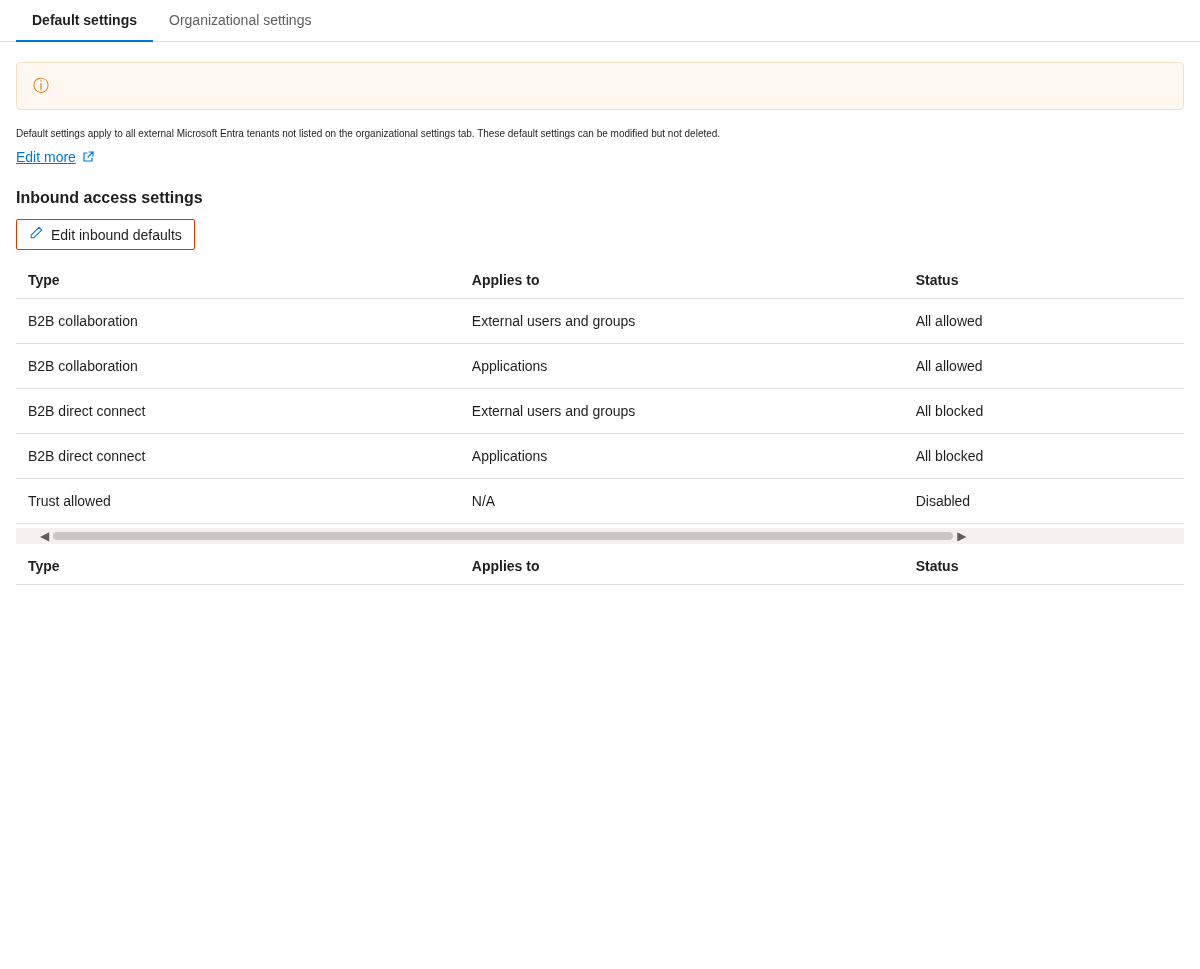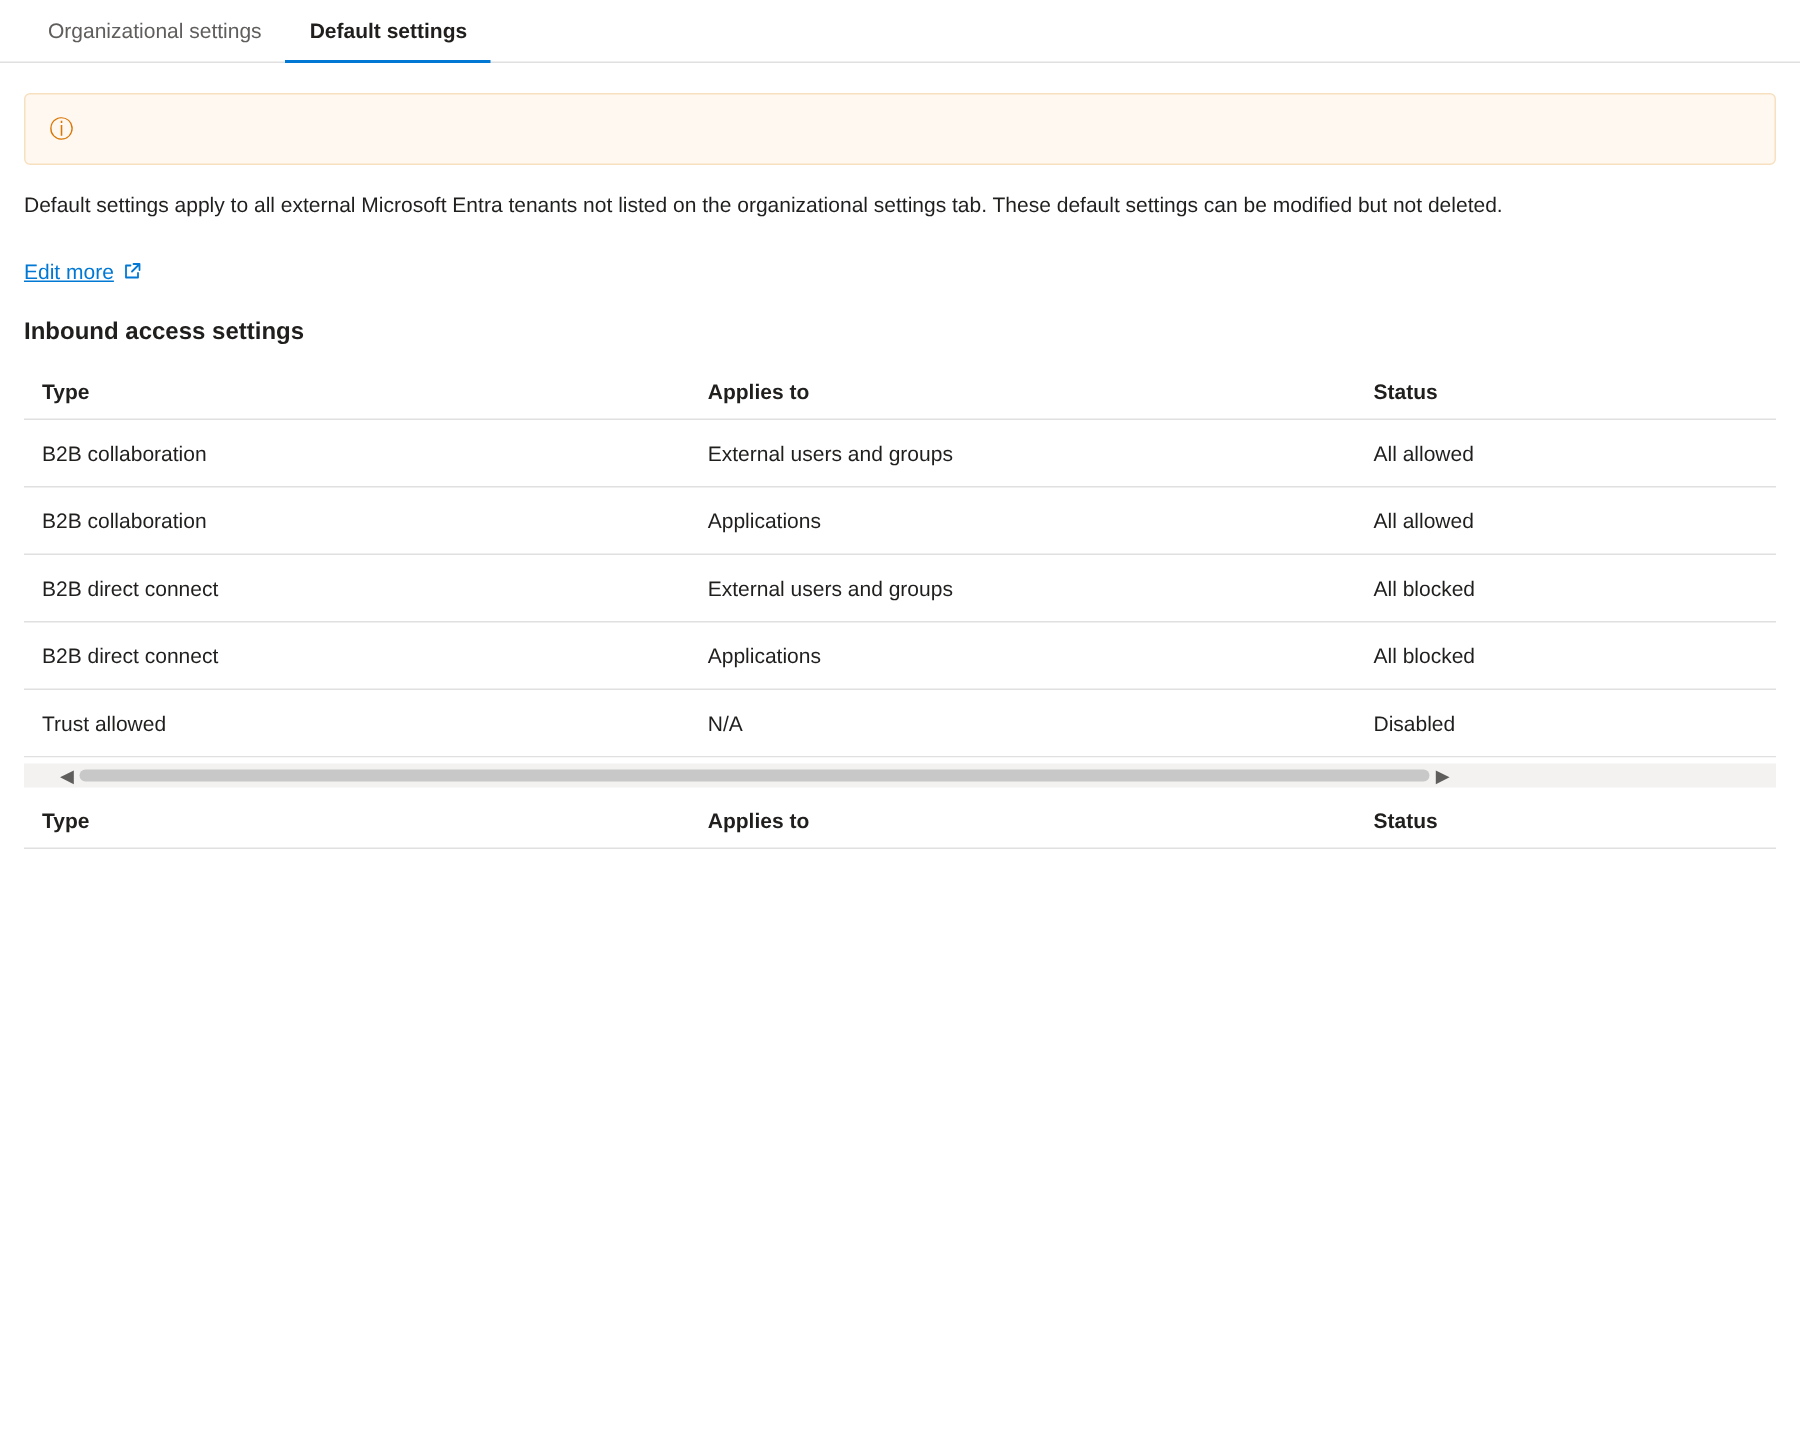--- a/index.html
+++ b/index.html
@@ -69,23 +69,23 @@
     .external-icon {
       display: inline-block;
       width: 12px;
       height: 12px;
       margin-left: 3px;
       vertical-align: middle;
     }
 
     
     .description {
-      font-size: 14px;
-      color: #201f1e;
-      margin-bottom: 26px;
+      font-size: 10px;
+      color: #201f1e;
+      margin-bottom: 8px;
       line-height: 1.5;
     }
     .learn-more {
       color: #0078d4;
       text-decoration: underline;
       cursor: pointer;
       font-size: 14px;
       display: inline-flex;
       align-items: center;
       gap: 3px;
@@ -175,22 +175,22 @@
       font-size: 12px;
       color: #605e5c;
       cursor: pointer;
       padding: 0 4px;
     }
   </style>
 </head>
 <body>
 
 <div class="tabs">
+  <div class="tab active">Default settings</div>
   <div class="tab">Organizational settings</div>
-  <div class="tab active">Default settings</div>
 </div>
 
 <div class="content">
 
   
   <div class="warning-banner">
     <span class="warning-icon">ⓘ</span>
   </div>
 
   
@@ -198,20 +198,28 @@
   <a class="learn-more">
     <span>Edit more</span>
     <svg class="external-icon" viewBox="0 0 12 12" fill="none" xmlns="http://www.w3.org/2000/svg">
       <path d="M7 1h4v4M11 1L6 6M5 2H2v8h8V7" stroke="#0078d4" stroke-width="1.2" stroke-linecap="round" stroke-linejoin="round"></path>
     </svg>
   </a>
 
   
   <h2 class="section-heading">Inbound access settings</h2>
 
+  <button class="edit-button">
+    <span class="pencil-icon">
+      <svg width="14" height="14" viewBox="0 0 16 16" fill="none" xmlns="http://www.w3.org/2000/svg">
+        <path d="M11.5 1.5l3 3-9 9H2.5v-3l9-9z" stroke="#0078d4" stroke-width="1.2" stroke-linecap="round" stroke-linejoin="round" fill="none"></path>
+      </svg>
+    </span>
+    <span>Edit inbound defaults</span>
+  </button>
 
   
   <div class="scroll-area">
     <table class="access-table">
       <thead>
         <tr>
           <th>Type</th>
           <th>Applies to</th>
           <th>Status</th>
         </tr>

